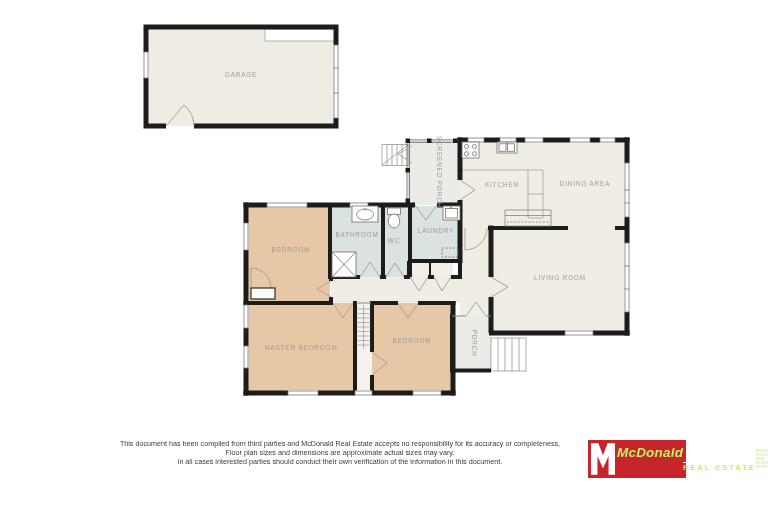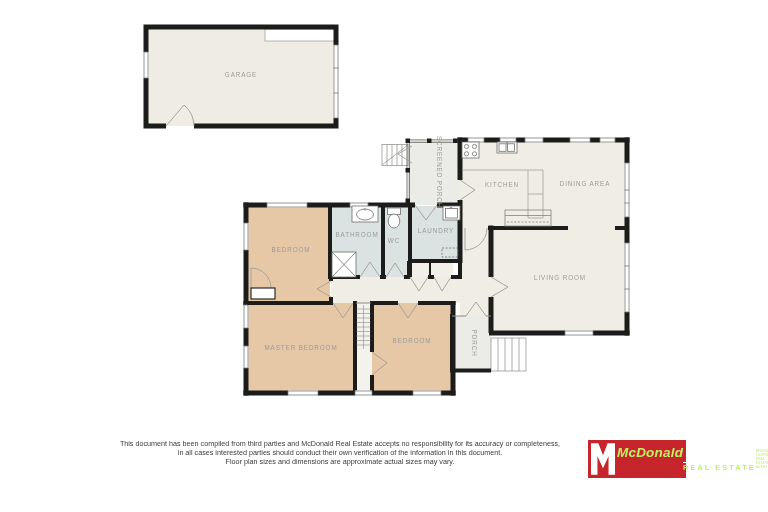--- a/index.html
+++ b/index.html
@@ -212,22 +212,22 @@
     <text class="room-label" x="436" y="233">LAUNDRY</text>
     <text class="room-label" x="560" y="280">LIVING ROOM</text>
     <text class="room-label" x="301" y="350">MASTER BEDROOM</text>
     <text class="room-label" x="412" y="343">BEDROOM</text>
     <text class="room-label" transform="translate(472,343) rotate(90)">PORCH</text>
   </g>
 </svg>
 
 <div id="disclaimer">
   <div>This document has been compiled from third parties and McDonald Real Estate accepts no responsibility for its accuracy or completeness,</div>
+  <div>Floor plan sizes and dimensions are approximate actual sizes may vary.</div>
   <div>in all cases interested parties should conduct their own verification of the information in this document.</div>
-  <div>Floor plan sizes and dimensions are approximate actual sizes may vary.</div>
 </div>
 
 <div id="logo">
   <svg class="m-icon" viewBox="0 0 26 34">
     <polygon fill="#ffffff" points="0,34 0,0 8,0 13,13 18,0 26,0 26,34 19,34 19,14 13,27 7,14 7,34"></polygon>
   </svg>
   <div class="logo-text">
     <div class="brand">McDonald</div>
     <div class="tagline">REAL ESTATE</div>
     <div class="fineprint">

